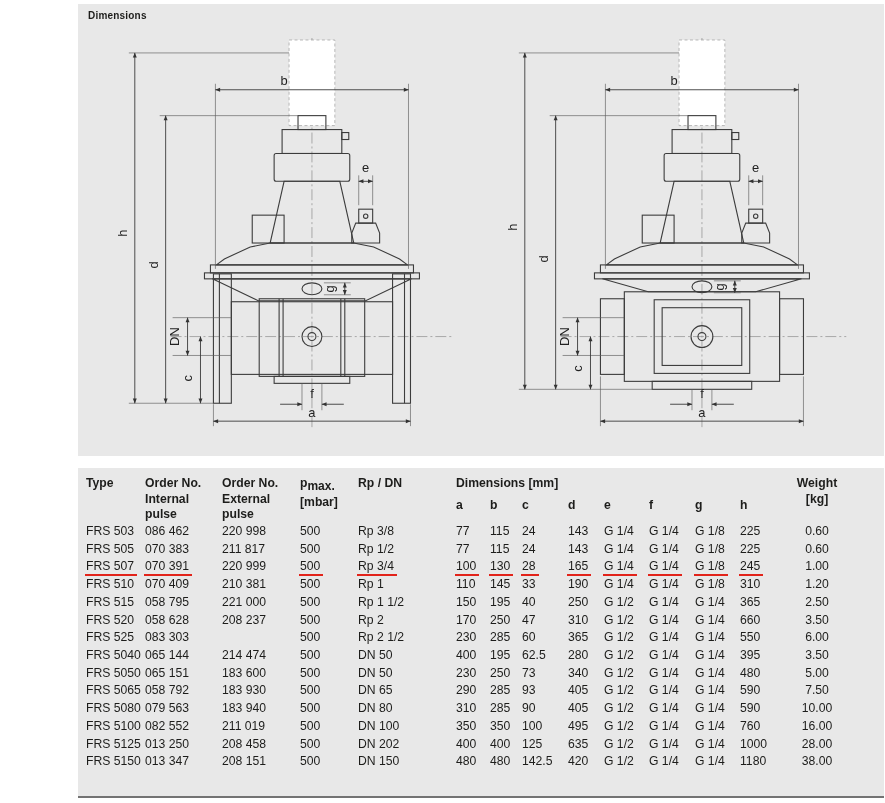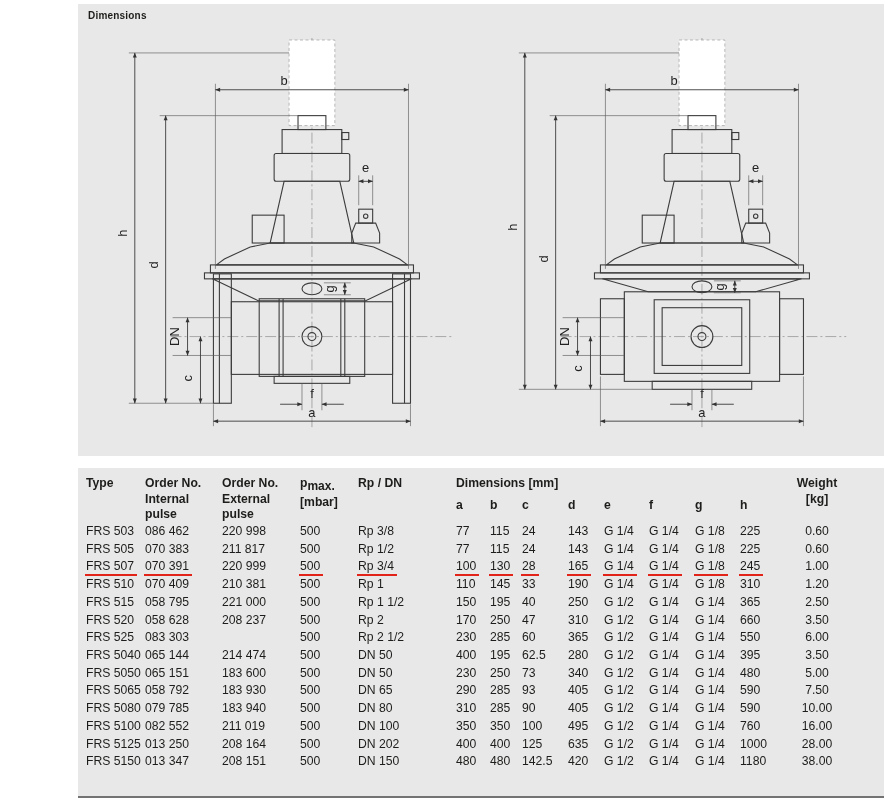--- a/index.html
+++ b/index.html
@@ -428,21 +428,21 @@
           <td><span>93</span></td>
           <td><span>405</span></td>
           <td><span>G 1/2</span></td>
           <td><span>G 1/4</span></td>
           <td><span>G 1/4</span></td>
           <td><span>590</span></td>
           <td class="right"><span>7.50</span></td>
         </tr>
         <tr>
           <td><span>FRS 5080</span></td>
-          <td><span>079 785</span></td>
+          <td><span>079 563</span></td>
           <td><span>183 940</span></td>
           <td class="bold"><span>500</span></td>
           <td><span>DN 80</span></td>
           <td><span>310</span></td>
           <td><span>285</span></td>
           <td><span>90</span></td>
           <td><span>405</span></td>
           <td><span>G 1/2</span></td>
           <td><span>G 1/4</span></td>
           <td><span>G 1/4</span></td>
@@ -461,21 +461,21 @@
           <td><span>495</span></td>
           <td><span>G 1/2</span></td>
           <td><span>G 1/4</span></td>
           <td><span>G 1/4</span></td>
           <td><span>760</span></td>
           <td class="right"><span>16.00</span></td>
         </tr>
         <tr>
           <td><span>FRS 5125</span></td>
           <td><span>013 250</span></td>
-          <td><span>208 164</span></td>
+          <td><span>208 458</span></td>
           <td class="bold"><span>500</span></td>
           <td><span>DN 202</span></td>
           <td><span>400</span></td>
           <td><span>400</span></td>
           <td><span>125</span></td>
           <td><span>635</span></td>
           <td><span>G 1/2</span></td>
           <td><span>G 1/4</span></td>
           <td><span>G 1/4</span></td>
           <td><span>1000</span></td>

